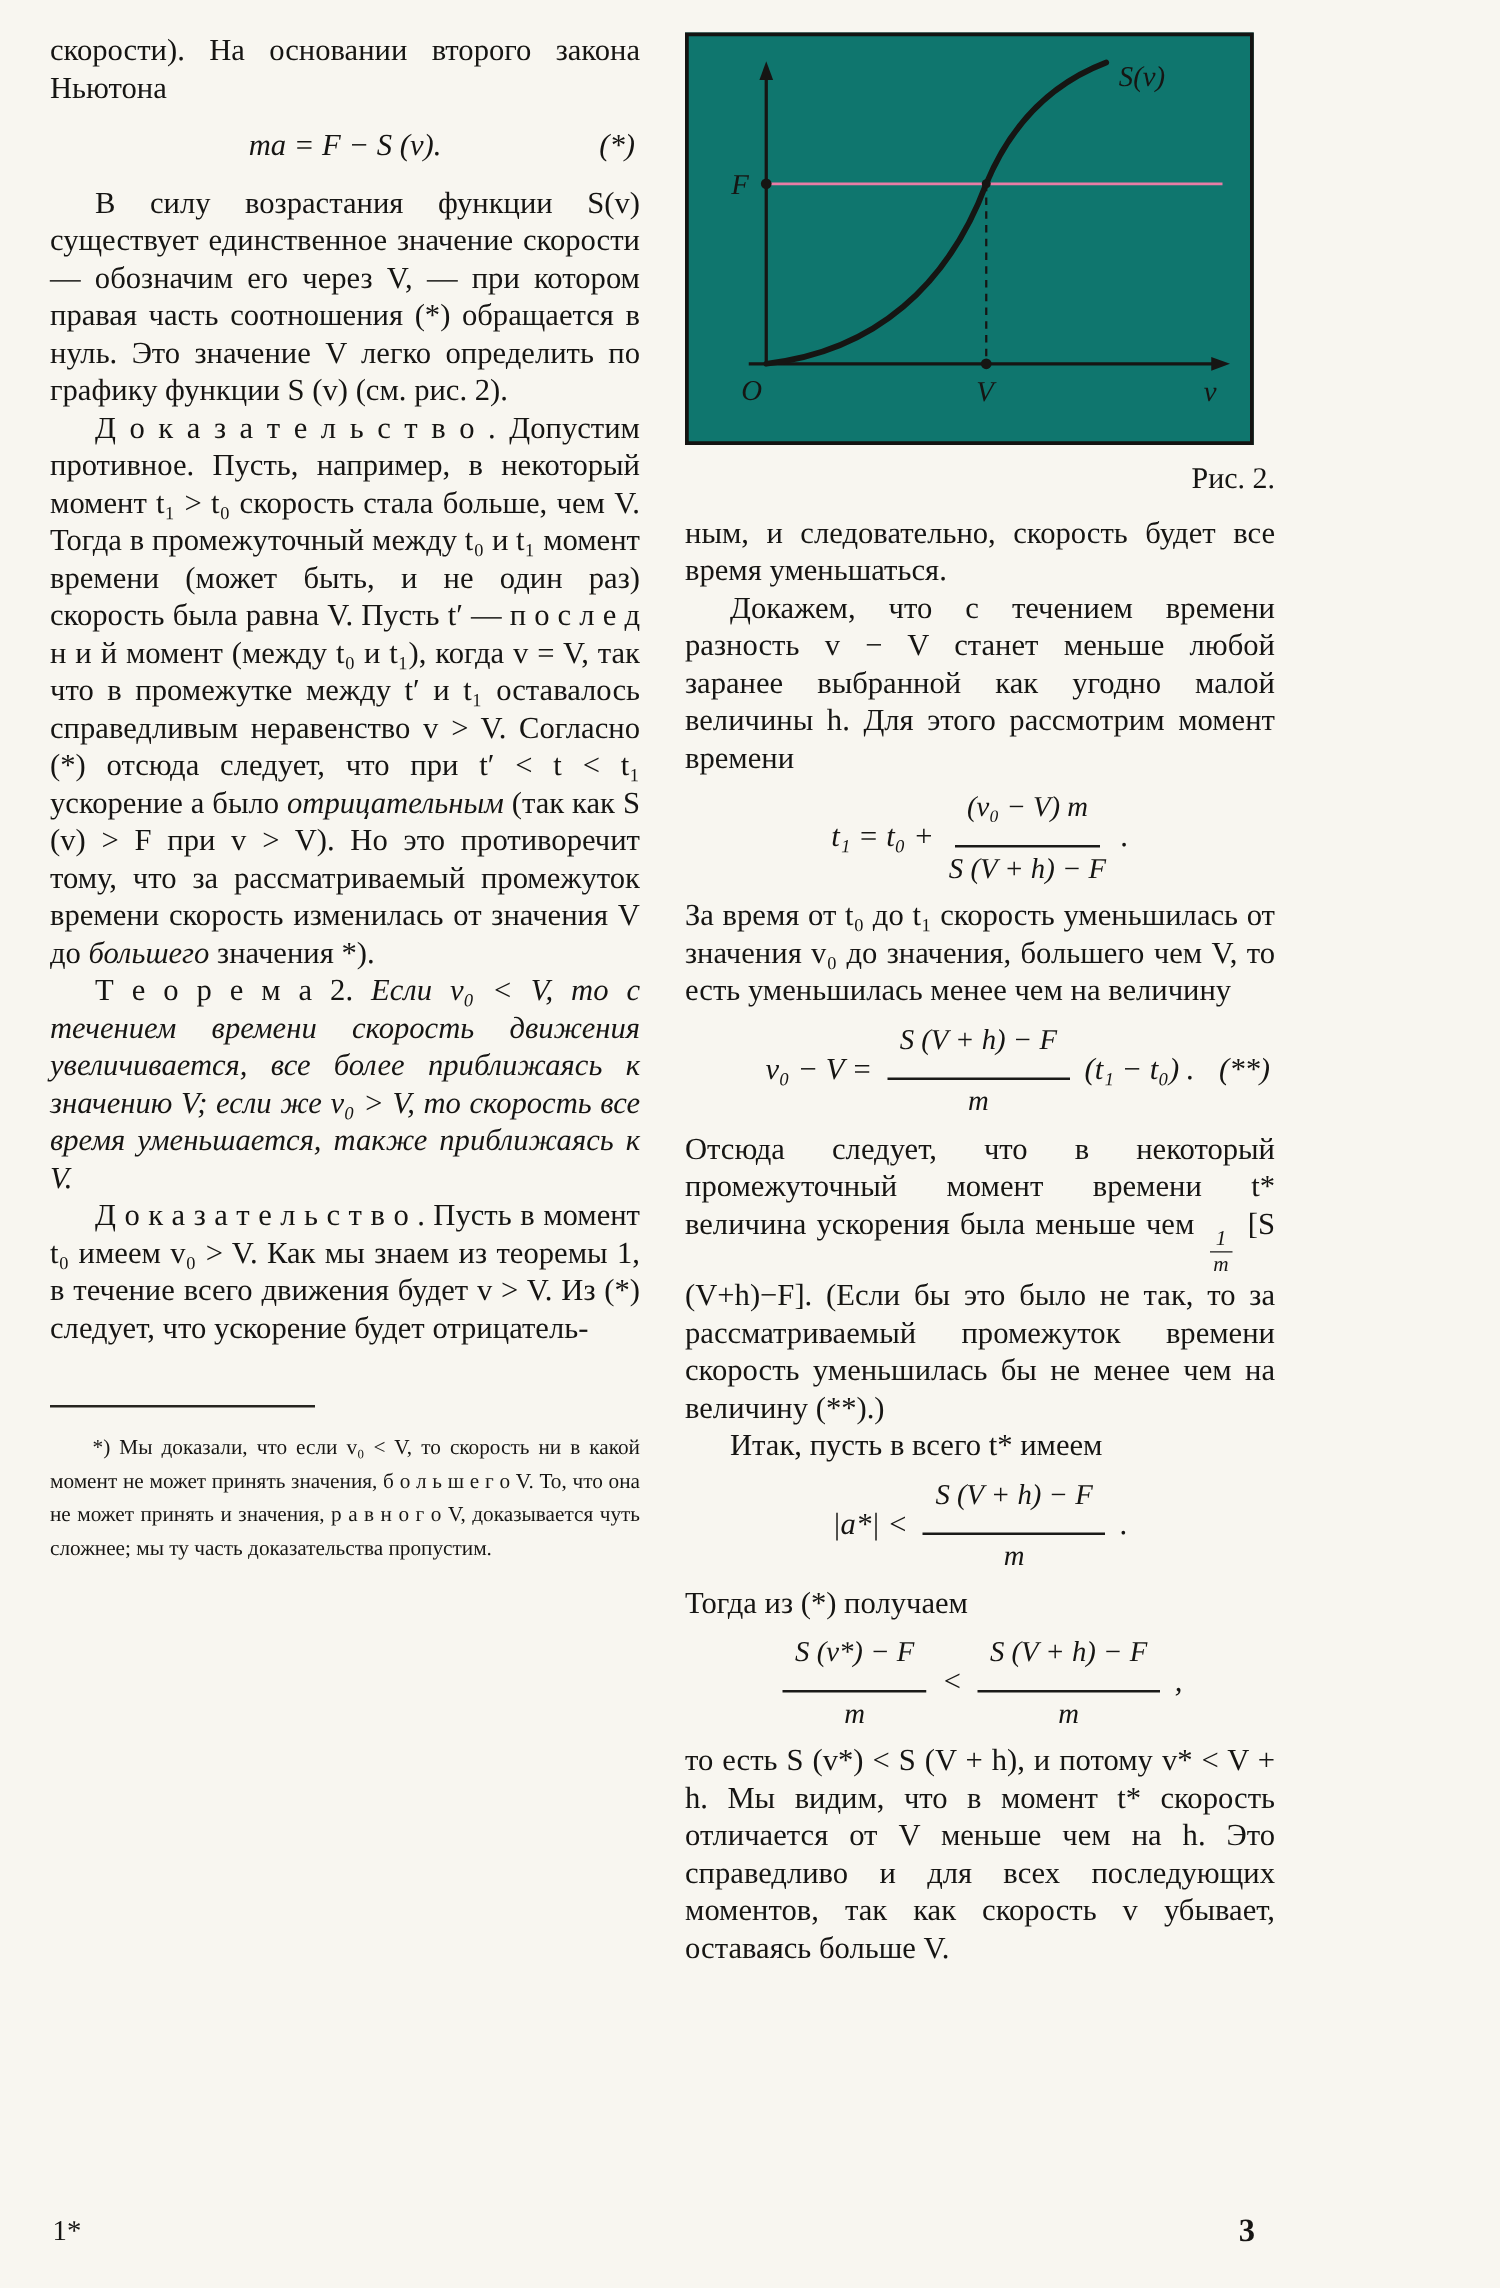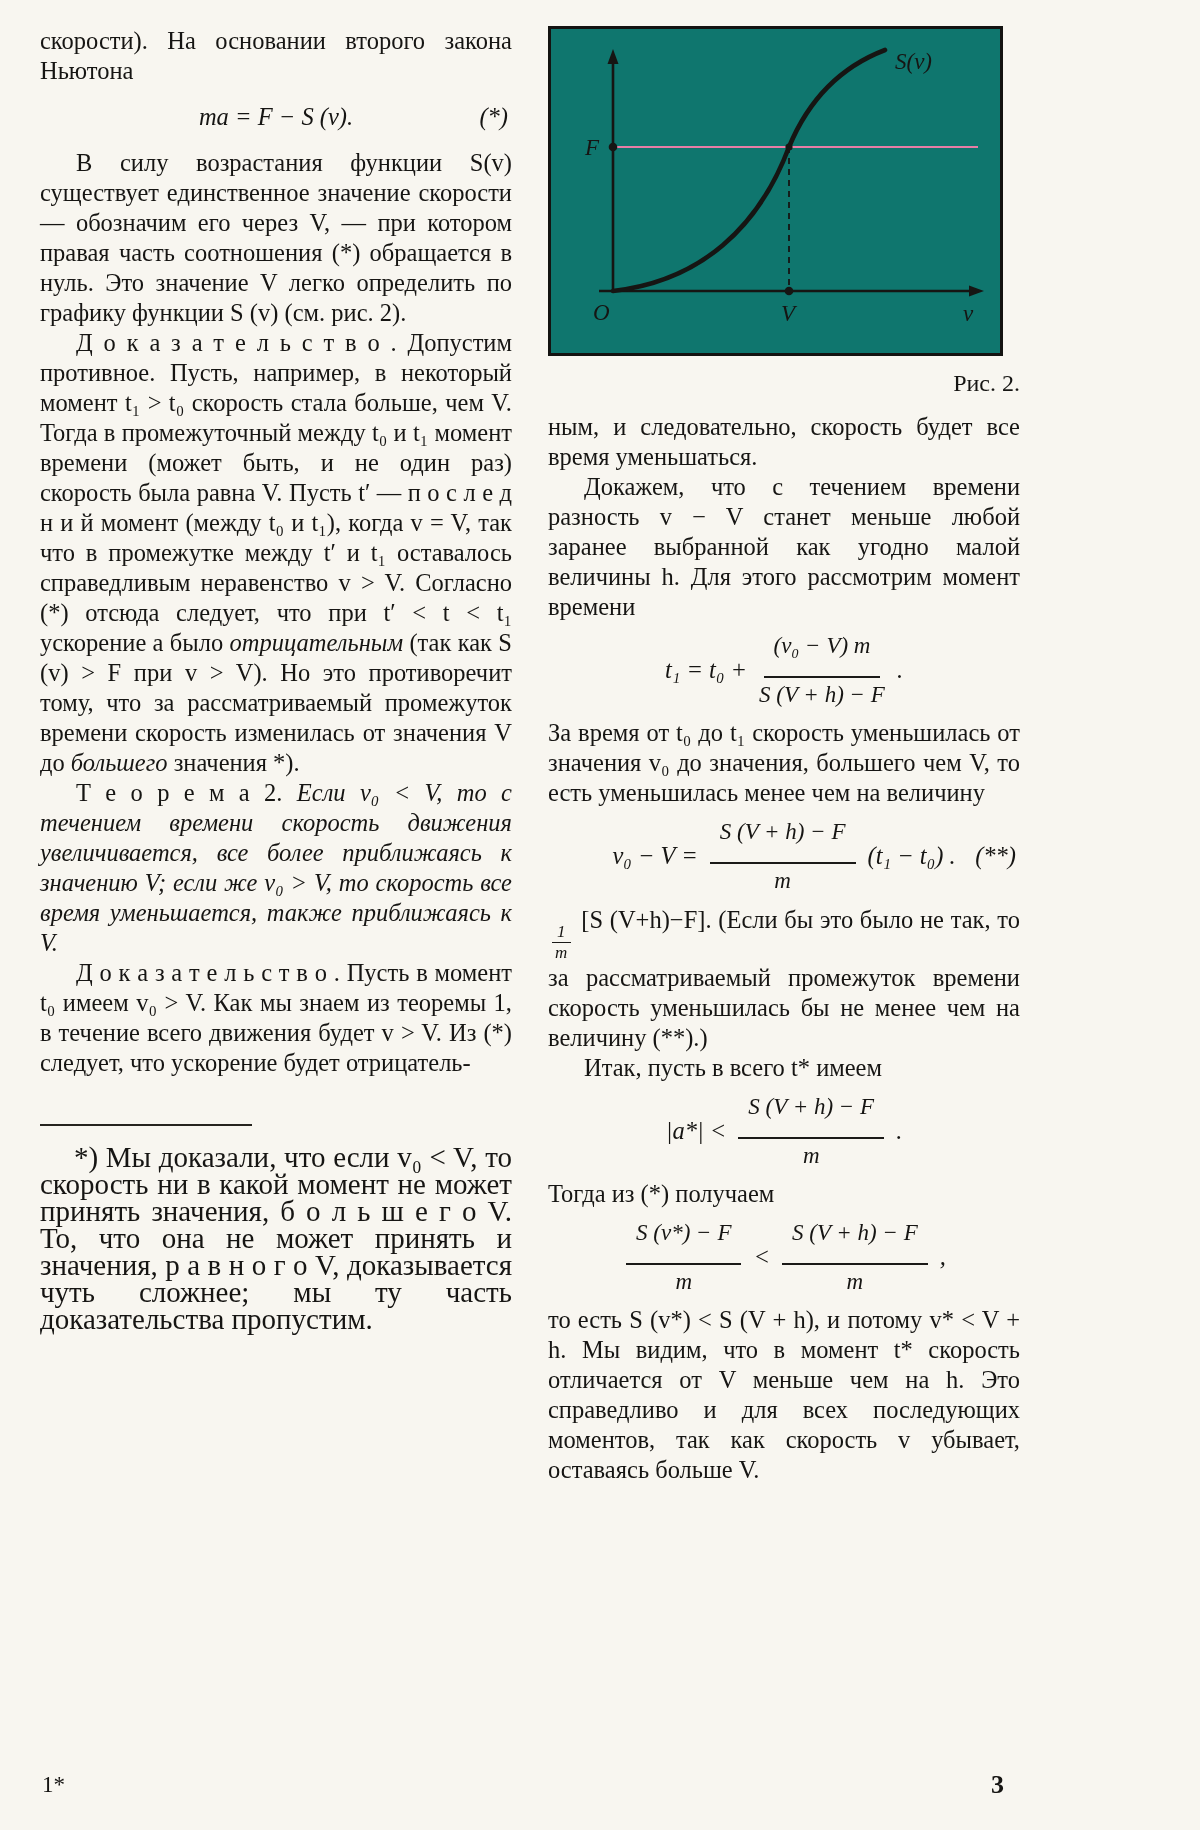--- a/index.html
+++ b/index.html
@@ -28,21 +28,21 @@
   .frac .den{padding-top:3px;white-space:nowrap;}
   .sfrac{display:inline-flex;flex-direction:column;align-items:center;font-size:17px;line-height:1.1;font-style:italic;vertical-align:-9px;margin:0 4px;}
   .sfrac .num{padding:0 5px 1px;border-bottom:1.5px solid #1b1a18;}
   .sfrac .den{padding-top:1px;}
   .figure-box{
     width:449px;height:324px;border:3px solid #141311;background:#0f766e;
     box-sizing:content-box;
   }
   .caption{font-size:24px;line-height:30px;margin:12px 0 14px;text-align:right;}
   .fnrule{width:212px;height:0;border-top:2px solid #26241f;margin:46px 0 18px;}
-  .footnote{font-size:29px;line-height:27px;text-indent:34px;}
+  .footnote{font-size:17px;line-height:27px;text-indent:34px;}
   .pg-left{position:absolute;left:42px;bottom:32px;font-size:23px;}
   .pg-right{position:absolute;right:196px;bottom:30px;font-size:26px;font-weight:bold;}
   svg text{font-family:"Liberation Serif","DejaVu Serif",serif;}
   .mlabel{font-style:italic;font-size:23px;fill:#161513;}
 </style>
 </head>
 <body>
 
 <div class="page">
   <div class="cols">
@@ -115,21 +115,21 @@
       <div class="formula">
         <span class="fbody">v₀ − V =</span>
         <span class="frac">
             <span class="num">S (V + h) − F</span>
             <span class="den">m</span>
           </span>
         <span class="fbody">(t₁ − t₀) .</span>
         <span class="ftag">(**)</span>
       </div>
 
-      <p><span class="sfrac">
+      <p><span>Отсюда следует, что в некоторый промежуточный момент времени t* величина ускорения была меньше чем </span><span class="sfrac">
             <span class="num">1</span>
             <span class="den">m</span>
           </span><span> [S (V+h)−F]. (Если бы это было не так, то за рассматриваемый промежуток времени скорость уменьшилась бы не менее чем на величину (**).)</span></p>
 
       <p class="ind">Итак, пусть в всего t* имеем</p>
 
       <div class="formula">
         <span class="fbody">|a*| &lt;</span>
         <span class="frac">
             <span class="num">S (V + h) − F</span>

